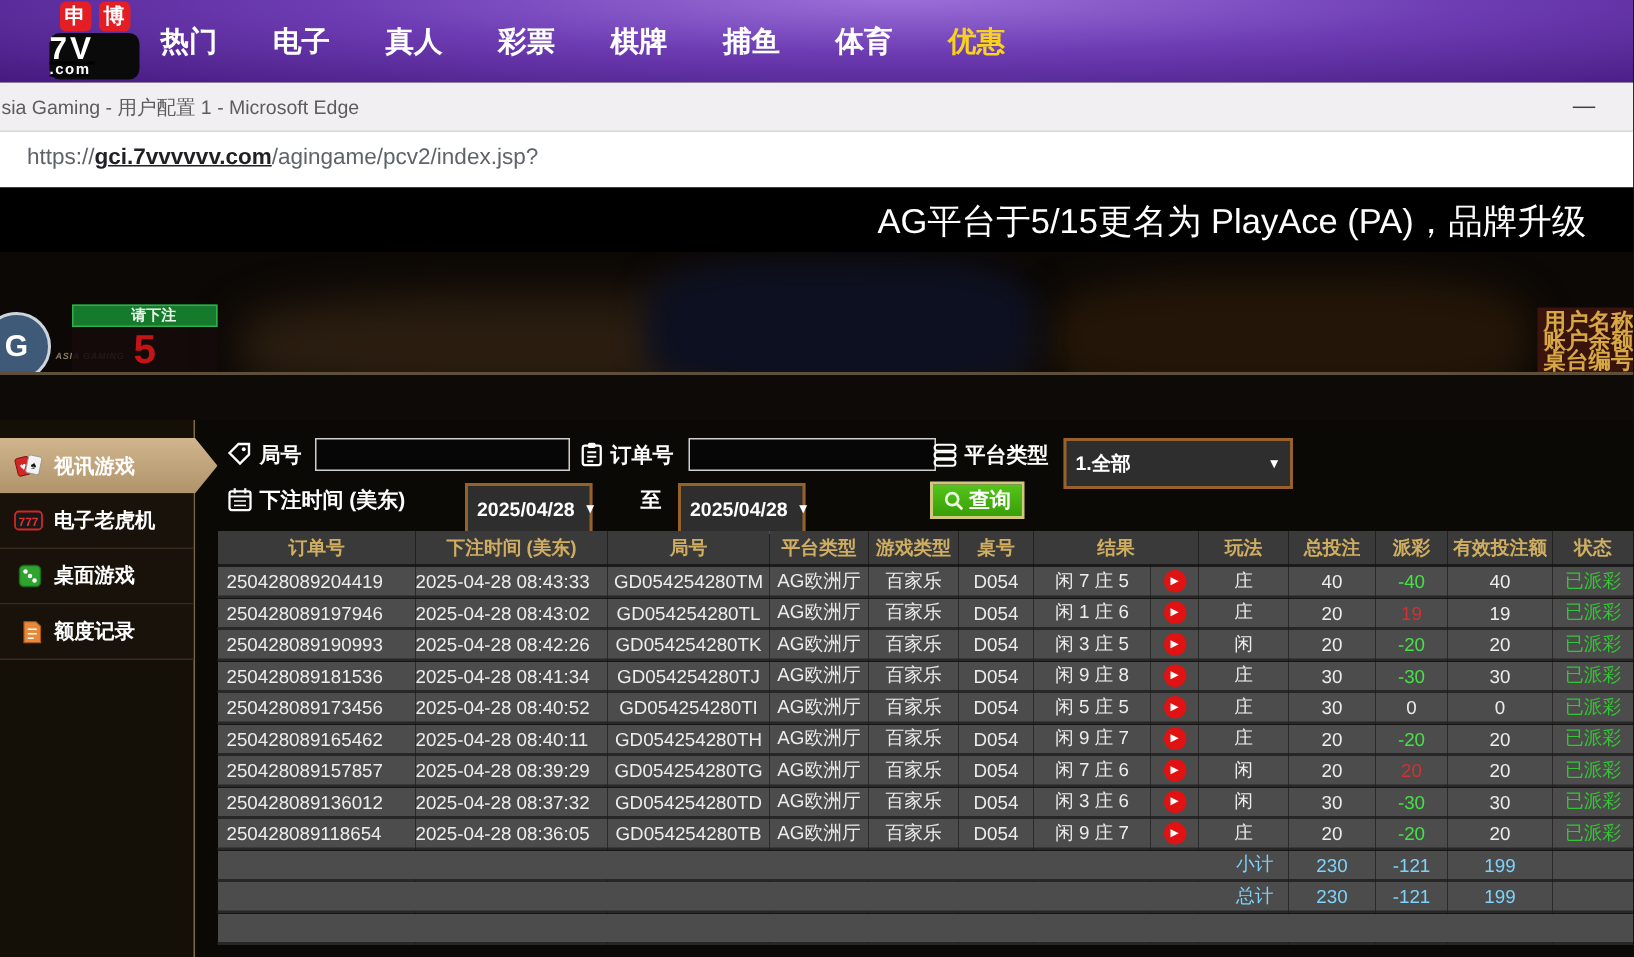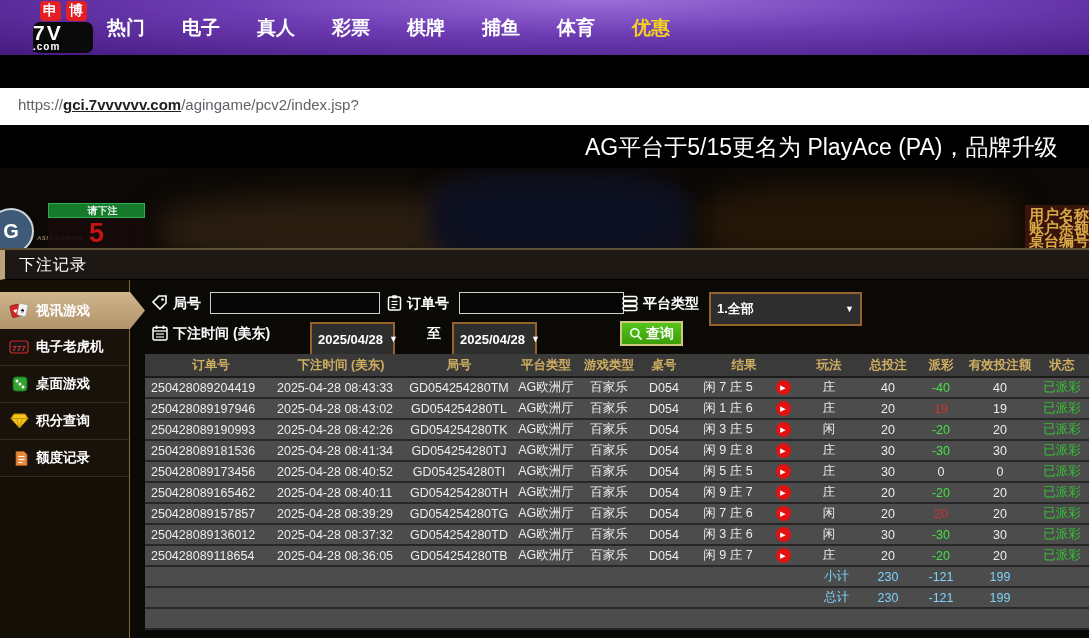--- a/index.html
+++ b/index.html
@@ -127,20 +127,24 @@
         <span class="nav-item">电子</span>
         <span class="nav-item">真人</span>
         <span class="nav-item">彩票</span>
         <span class="nav-item">棋牌</span>
         <span class="nav-item">捕鱼</span>
         <span class="nav-item">体育</span>
         <span class="nav-item highlight">优惠</span>
       </div>
   </div>
 
+  <div class="titlebar">
+    <span class="titlebar-text">sia Gaming - 用户配置 1 - Microsoft Edge</span>
+    <span class="minimize-btn">—</span>
+  </div>
 
   <div class="urlbar">
     <span class="url-text"><span>https://</span><span class="url-domain">gci.7vvvvvv.com</span><span>/agingame/pcv2/index.jsp?</span></span>
   </div>
 
   <div class="banner">
     <span class="banner-text">AG平台于5/15更名为 PlayAce (PA)，品牌升级</span>
   </div>
 
   <div class="gamebg">
@@ -154,23 +158,20 @@
       <div class="bet-count">5</div>
     </div>
     <div class="user-panel" id="user-panel">
         <div class="user-panel-line">用户名称:</div>
         <div class="user-panel-line">账户余额:</div>
         <div class="user-panel-line">桌台编号:</div>
       </div>
   </div>
 
   <div class="modal">
-    <div class="modal-header">
-      <div class="modal-title">下注记录</div>
-    </div>
 
     <div class="sidebar" id="sidebar">
         <div class="side-item active">
           <span class="side-icon">
             <svg width="20" height="17" viewBox="0 0 20 17">
               <g transform="rotate(-14 6 9)">
                 <rect x="2" y="3" width="9" height="12" rx="1.5" fill="#d42626" stroke="#7a1010" stroke-width="0.6"></rect>
                 <text x="6.5" y="11.5" font-size="7" fill="#fff" text-anchor="middle">♥</text>
               </g>
               <g transform="rotate(12 14 8)">
@@ -196,30 +197,20 @@
               <rect x="2" y="2" width="14" height="14" rx="3" fill="#2fa52f" stroke="#1a6e1a" stroke-width="1"></rect>
               <circle cx="6" cy="6" r="1.5" fill="#fff"></circle>
               <circle cx="12" cy="12" r="1.5" fill="#fff"></circle>
               <circle cx="9" cy="9" r="1.5" fill="#fff"></circle>
             </svg>
           </span>
           <span>桌面游戏</span>
         </div>
         <div class="side-item">
           <span class="side-icon">
-            <svg width="19" height="16" viewBox="0 0 19 16">
-              <polygon points="4,1 15,1 18,5.5 9.5,15 1,5.5" fill="#f5c518" stroke="#b8860b" stroke-width="1"></polygon>
-              <polyline points="1,5.5 18,5.5" stroke="#b8860b" stroke-width="0.8" fill="none"></polyline>
-              <polyline points="6.5,5.5 9.5,15 12.5,5.5" stroke="#b8860b" stroke-width="0.8" fill="none"></polyline>
-            </svg>
-          </span>
-          <span>积分查询</span>
-        </div>
-        <div class="side-item">
-          <span class="side-icon">
             <svg width="15" height="17" viewBox="0 0 15 17">
               <path d="M2 1.5 H10 L13 4.5 V15.5 H2 Z" fill="#e8883a" stroke="#a85a18" stroke-width="0.8"></path>
               <line x1="4.5" y1="6.5" x2="10.5" y2="6.5" stroke="#fff" stroke-width="1.1"></line>
               <line x1="4.5" y1="9.5" x2="10.5" y2="9.5" stroke="#fff" stroke-width="1.1"></line>
               <line x1="4.5" y1="12.5" x2="8.5" y2="12.5" stroke="#fff" stroke-width="1.1"></line>
             </svg>
           </span>
           <span>额度记录</span>
         </div>
       </div>

